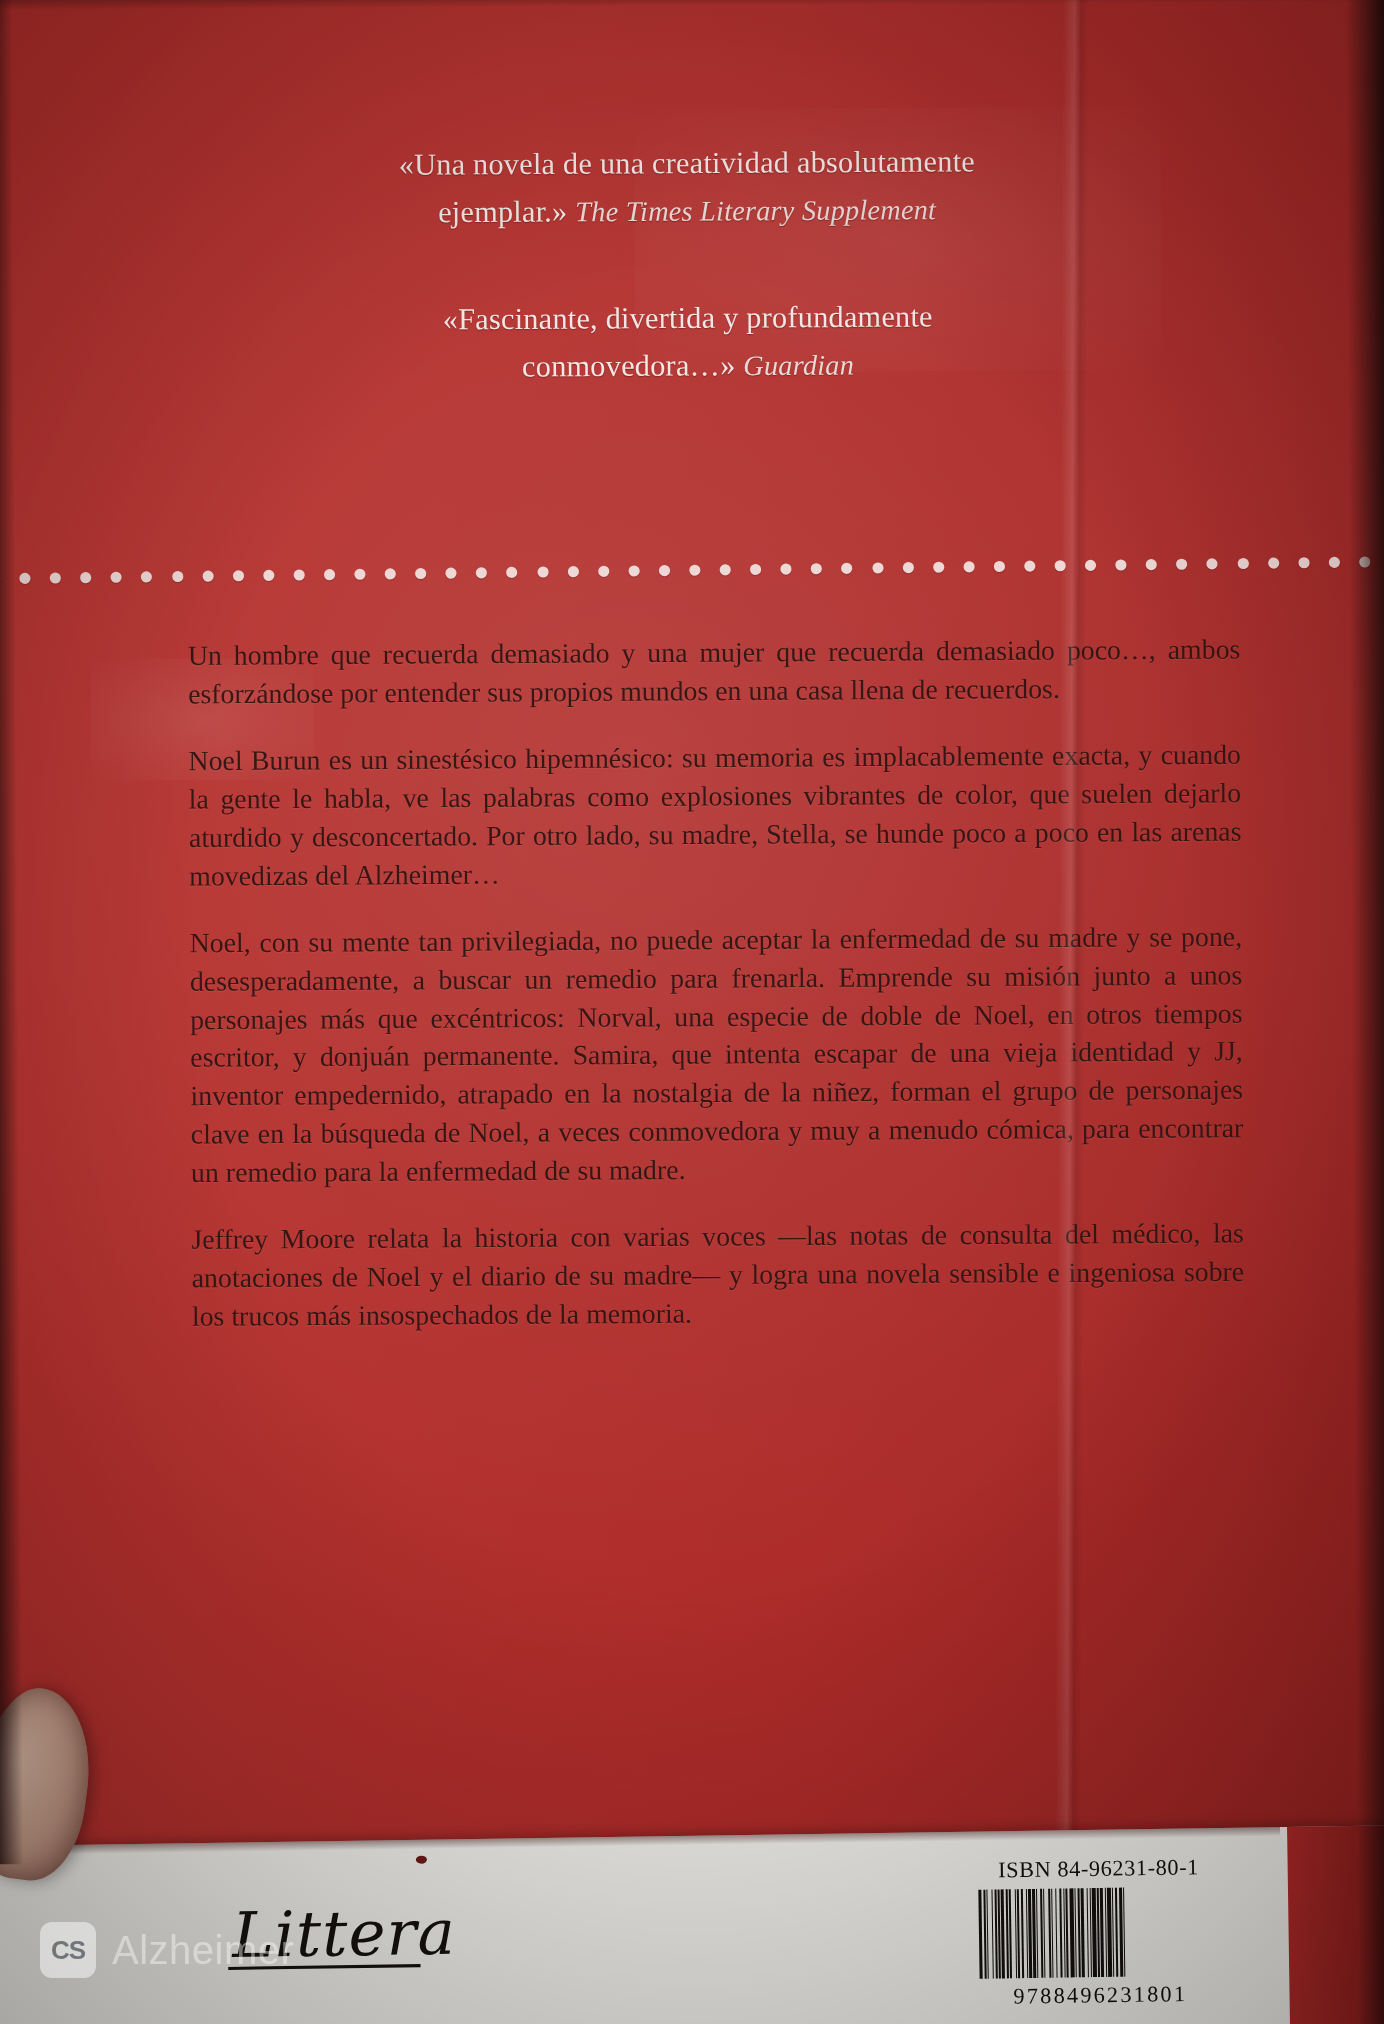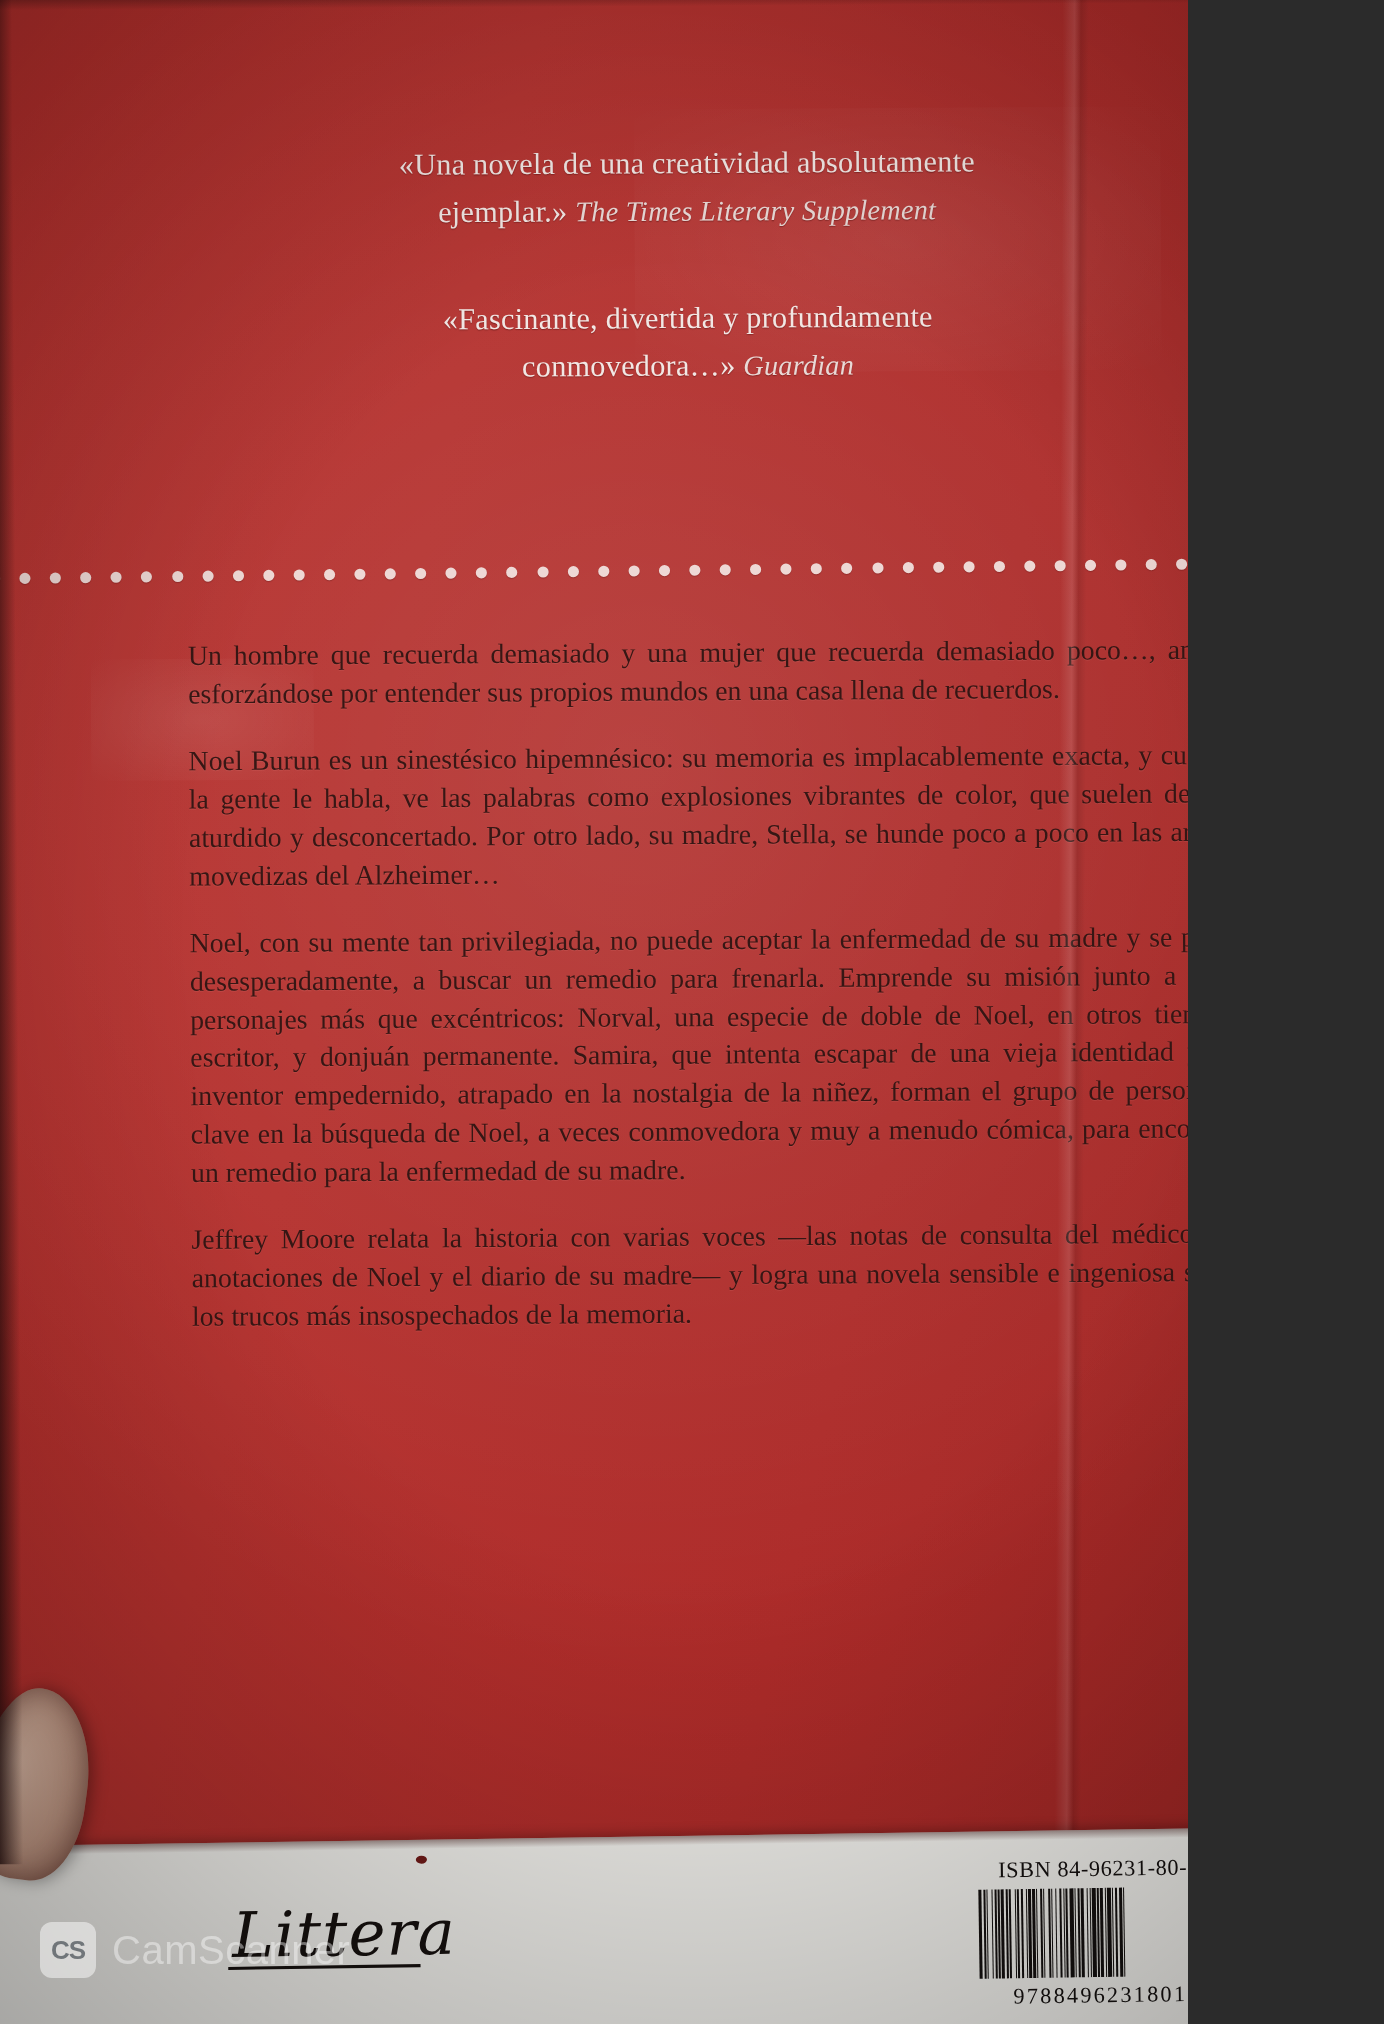--- a/index.html
+++ b/index.html
@@ -9,21 +9,21 @@
   }
   body {
     width: 1384px;
     height: 2024px;
     overflow: hidden;
     font-family: "Liberation Serif", serif;
   }
 
   #page {
     position: relative;
-    width: 1188px;
+    width: 1384px;
     height: 2024px;
     background: #0c4a6e;
     overflow: hidden;
   }
 
   
   .cover {
     position: absolute;
     left: 0;
     top: 0;
@@ -471,16 +471,16 @@
     <div class="thumb"></div>
 
     <div class="edge-left"></div>
     <div class="edge-right"></div>
     <div class="edge-top"></div>
     <div class="vignette"></div>
   </div>
 
   <div class="watermark">
     <div class="wm-logo">CS</div>
-    <div class="wm-text">CamScanner</div>
+    <div class="wm-text">Alzheimer</div>
   </div>
 
 </div>
 
 </body></html>

